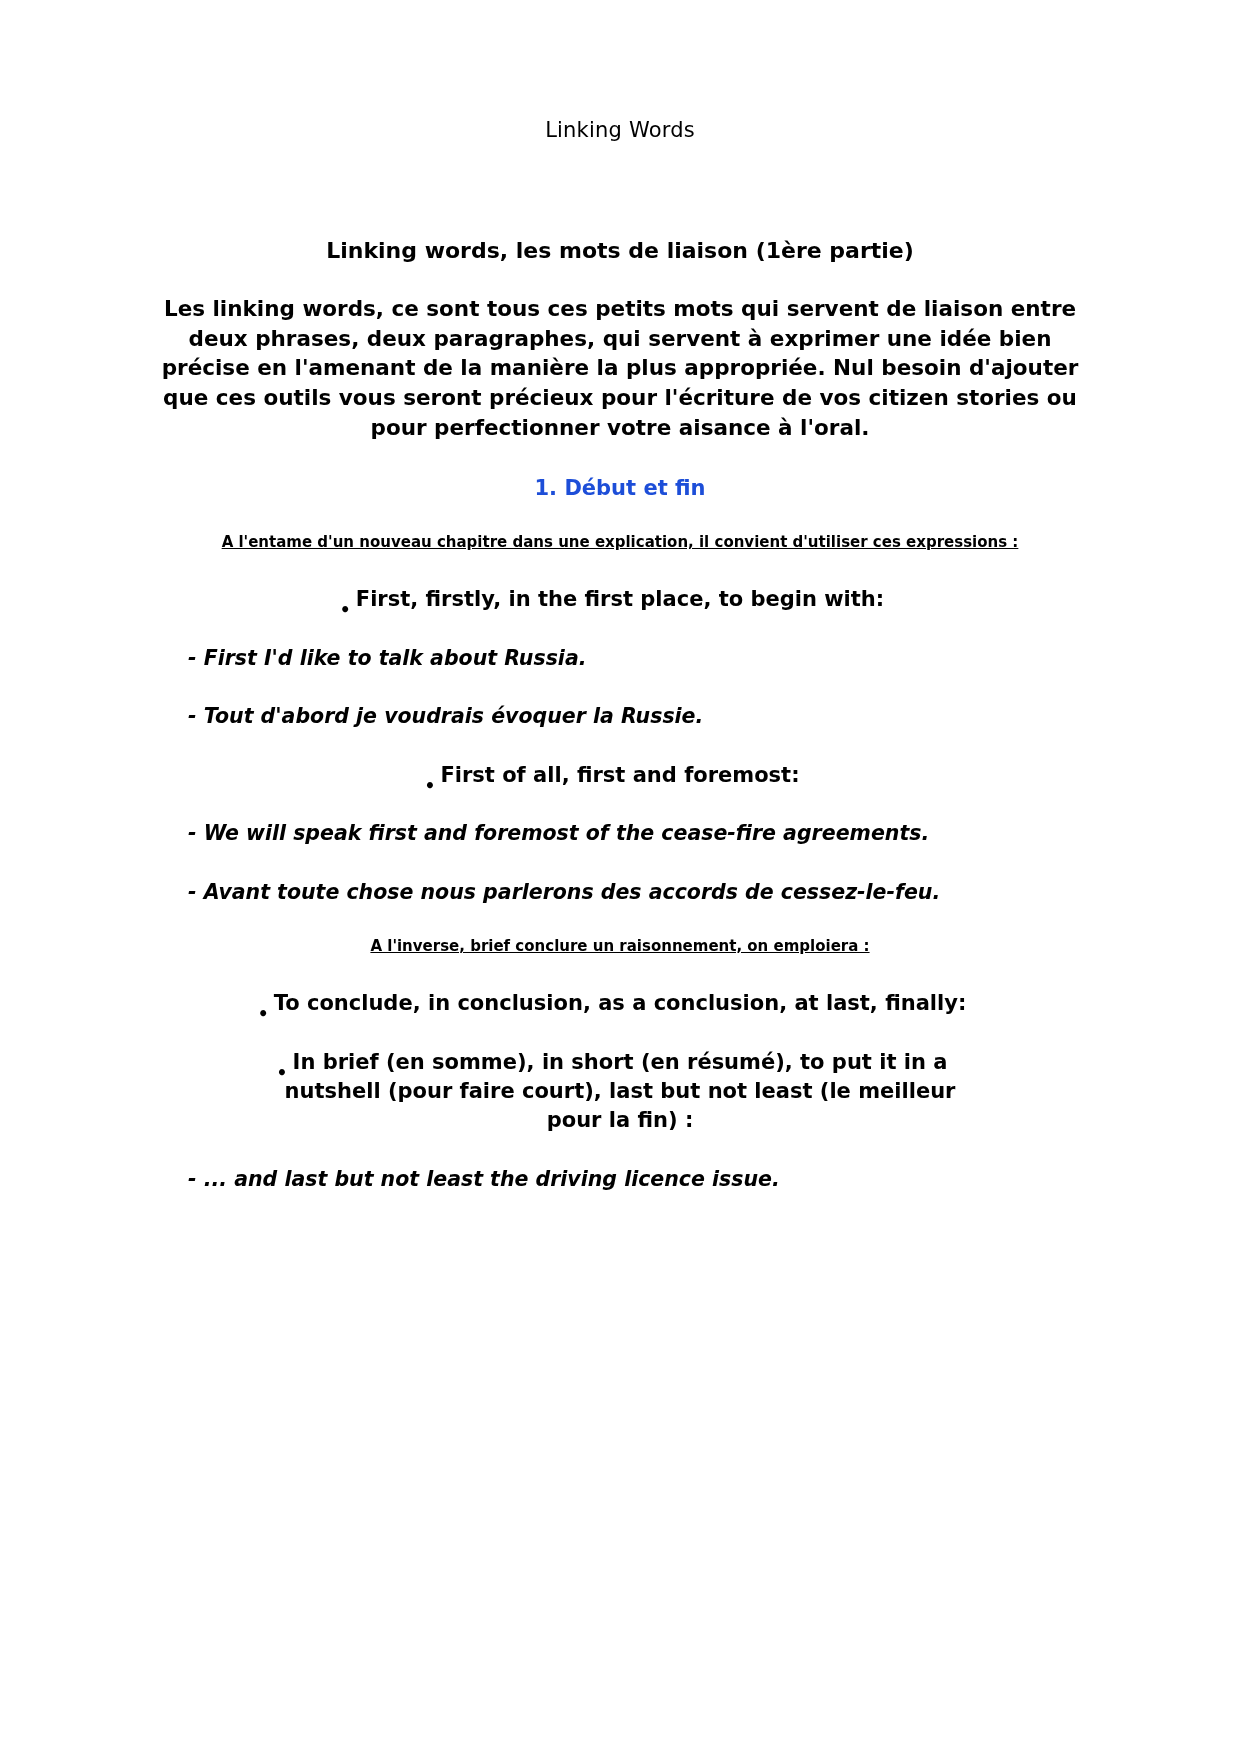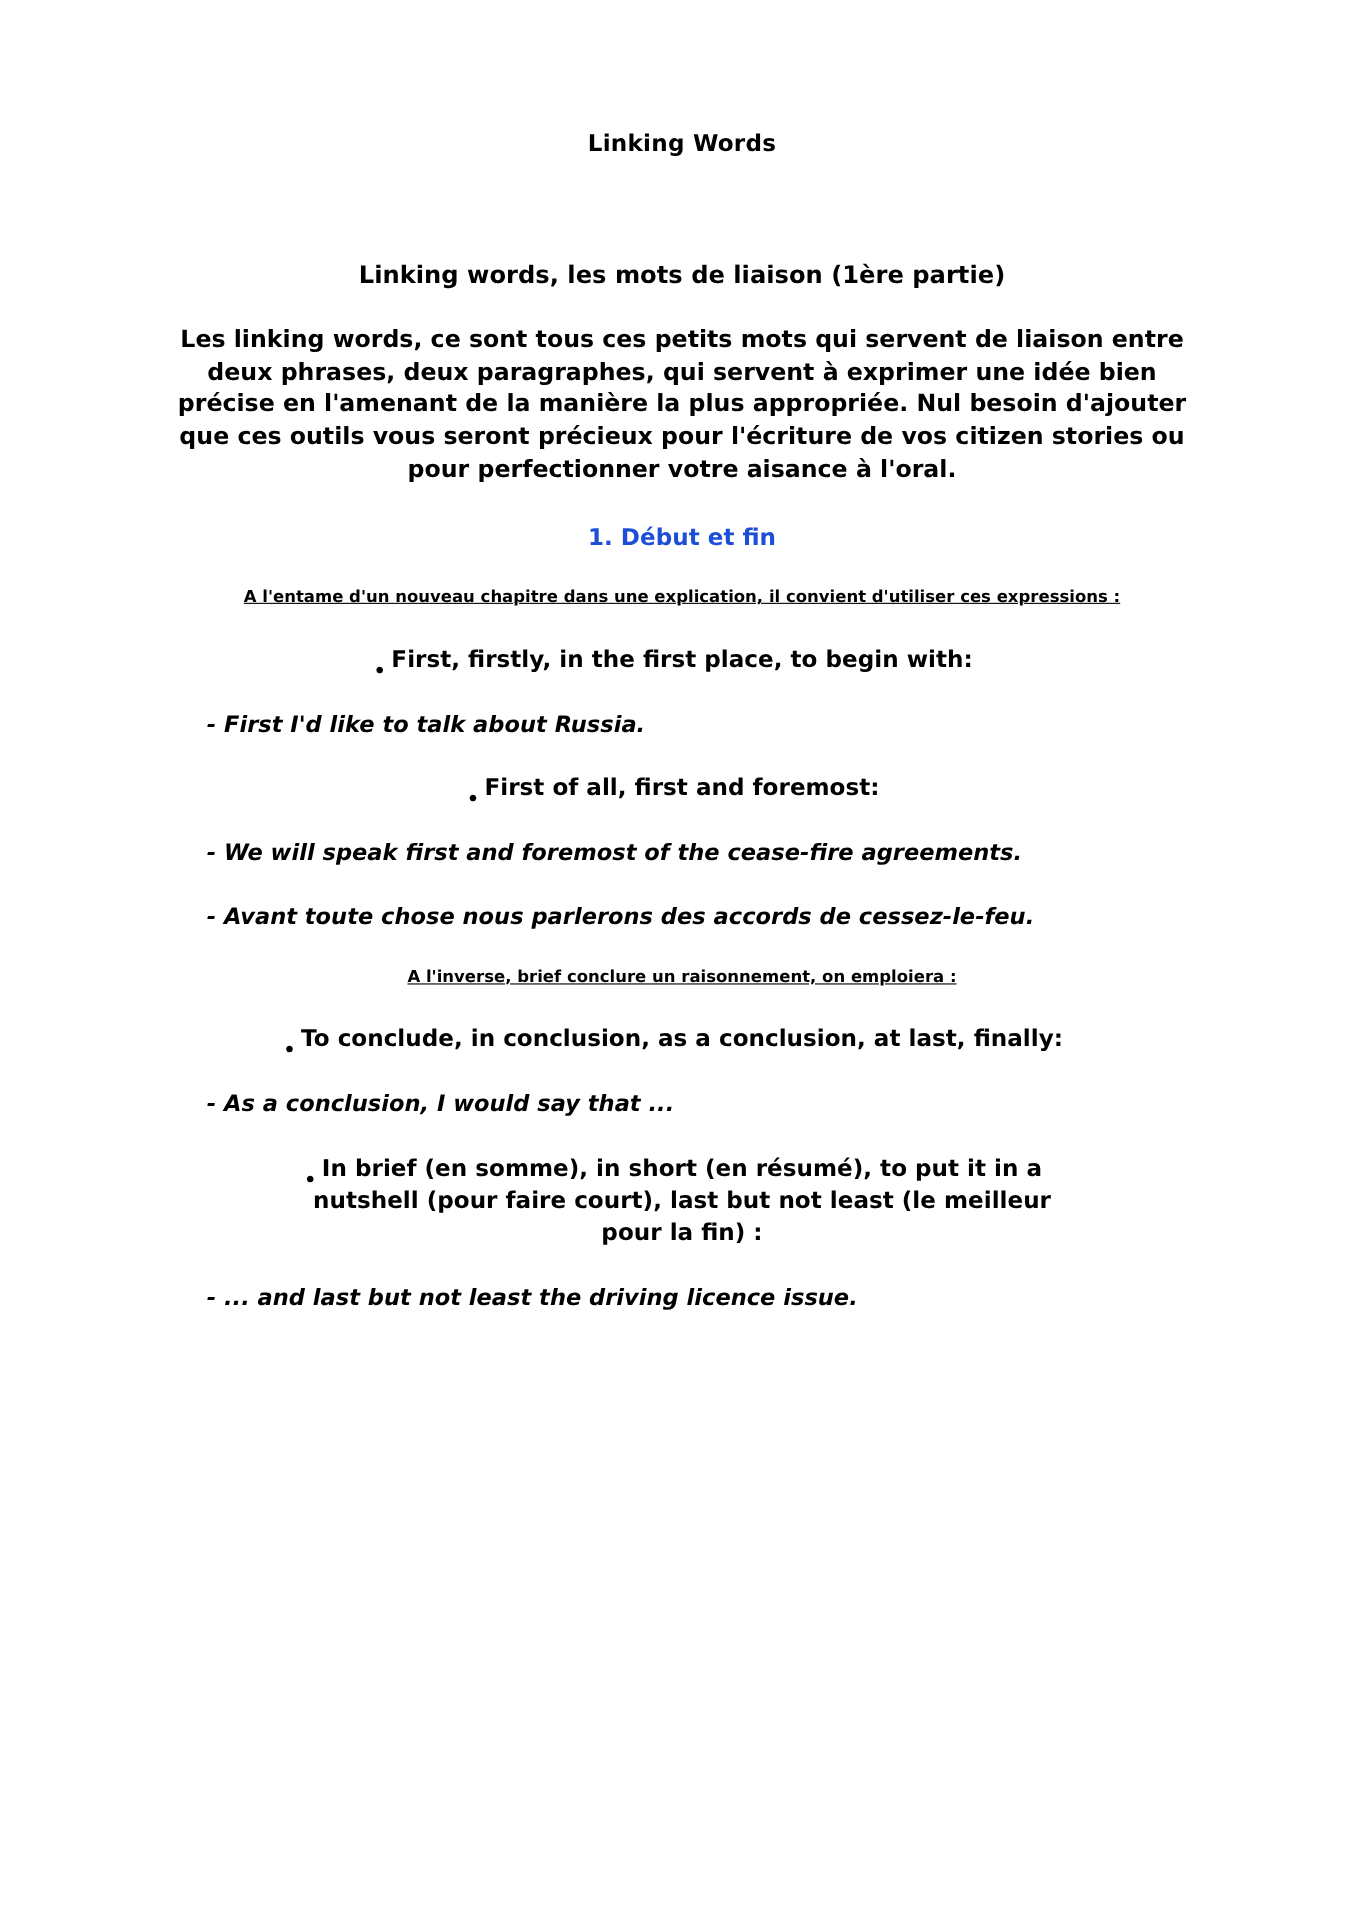--- a/index.html
+++ b/index.html
@@ -14,21 +14,21 @@
     color: #000000;
   }
   .page {
     width: 1240px;
     min-height: 1754px;
     box-sizing: border-box;
     padding: 118px 148px 60px 148px;
   }
   .doc-title {
     text-align: center;
-    font-weight: bold;
+    font-weight: normal;
     font-size: 21px;
     letter-spacing: 0.2px;
     margin: 0 0 96px 0;
   }
   .section-title {
     text-align: center;
     font-weight: bold;
     font-size: 22px;
     margin: 0 0 31px 0;
   }
@@ -111,35 +111,35 @@
 
   <h3 class="heading-blue">1. Début et fin</h3>
 
   <p class="subhead">A l'entame d'un nouveau chapitre dans une explication, il convient d'utiliser ces expressions :</p>
 
   <ul class="bullets">
     <li><span class="bullet-dot"></span><span>First, firstly, in the first place, to begin with:</span></li>
   </ul>
 
   <p class="example">- First I'd like to talk about Russia.</p>
+  <p class="example">- Tout d'abord je voudrais évoquer la Russie.</p>
 
   <ul class="bullets">
     <li><span class="bullet-dot"></span><span>First of all, first and foremost:</span></li>
   </ul>
 
   <p class="example">- We will speak first and foremost of the cease-fire agreements.</p>
   <p class="example">- Avant toute chose nous parlerons des accords de cessez-le-feu.</p>
 
   <p class="subhead">A l'inverse, brief conclure un raisonnement, on emploiera :</p>
 
   <ul class="bullets">
     <li><span class="bullet-dot"></span><span>To conclude, in conclusion, as a conclusion, at last, finally:</span></li>
   </ul>
 
-  <p class="example">- As a conclusion, I would say that ...</p>
 
   <ul class="bullets">
     <li class="wide-item"><span class="bullet-dot"></span><span>In brief (en somme), in short (en résumé), to put it in a nutshell (pour faire court), last but not least (le meilleur pour la fin) :</span></li>
   </ul>
 
   <p class="example">- ... and last but not least the driving licence issue.</p>
 
 </div>
 
 </body></html>

